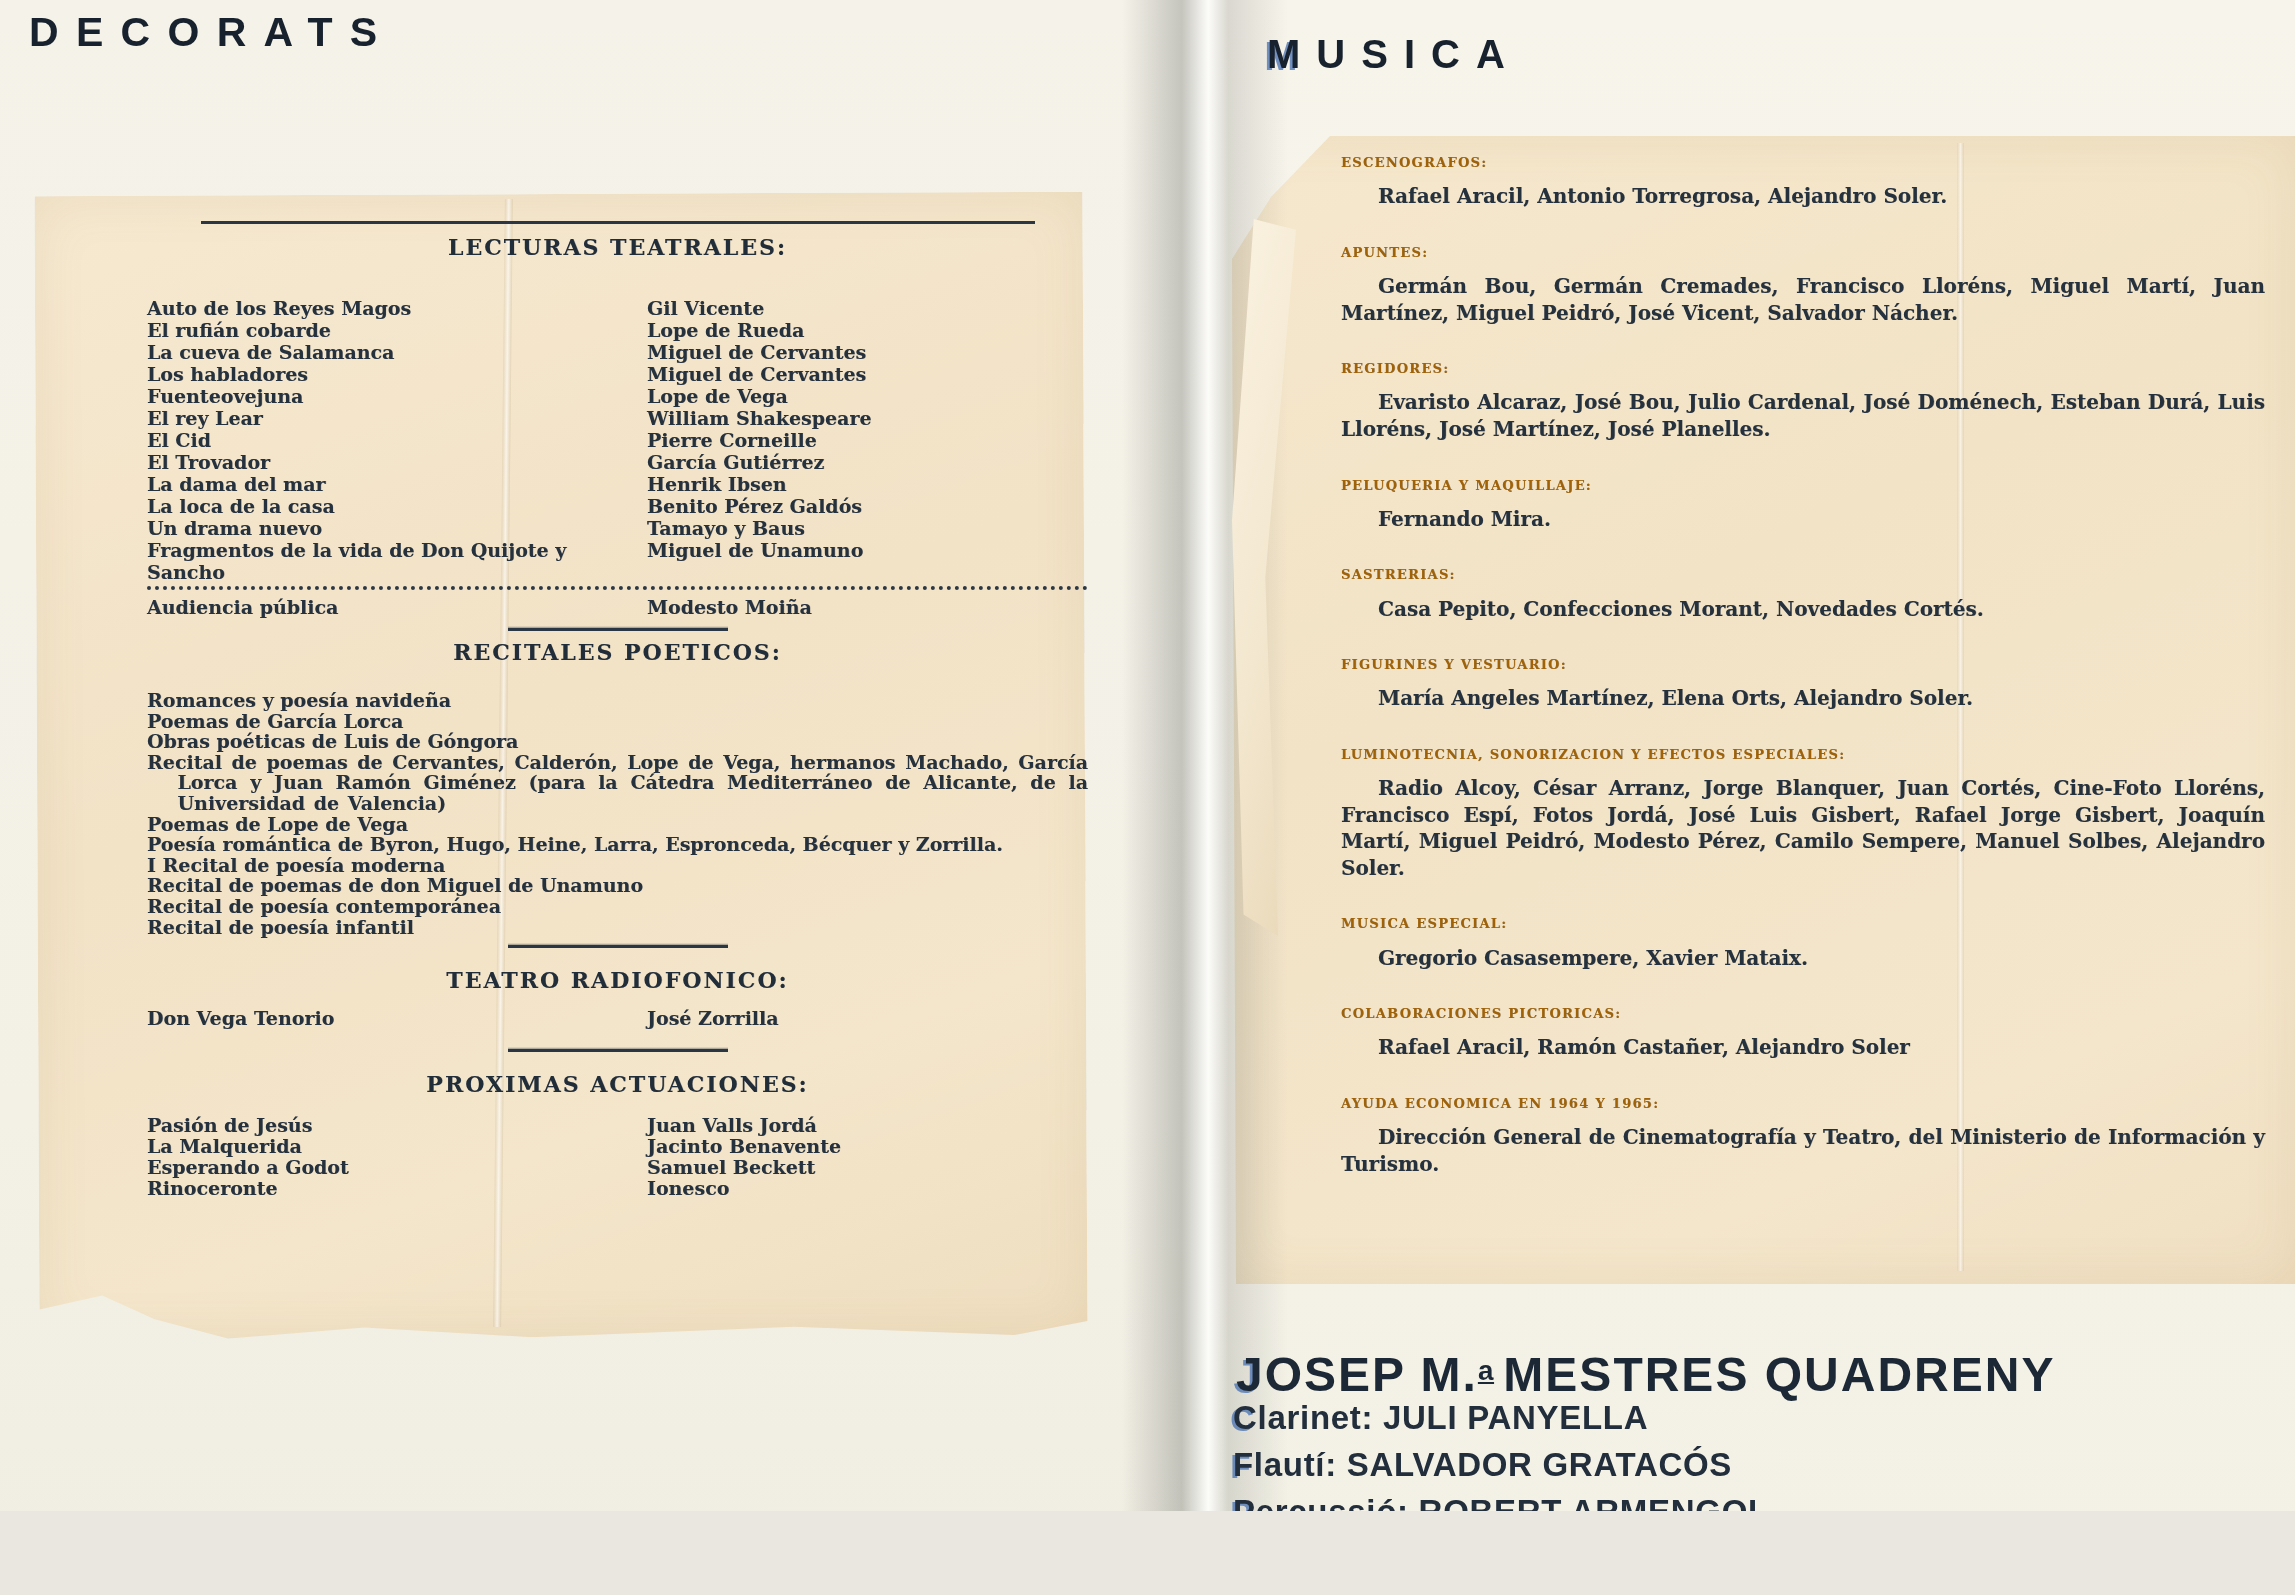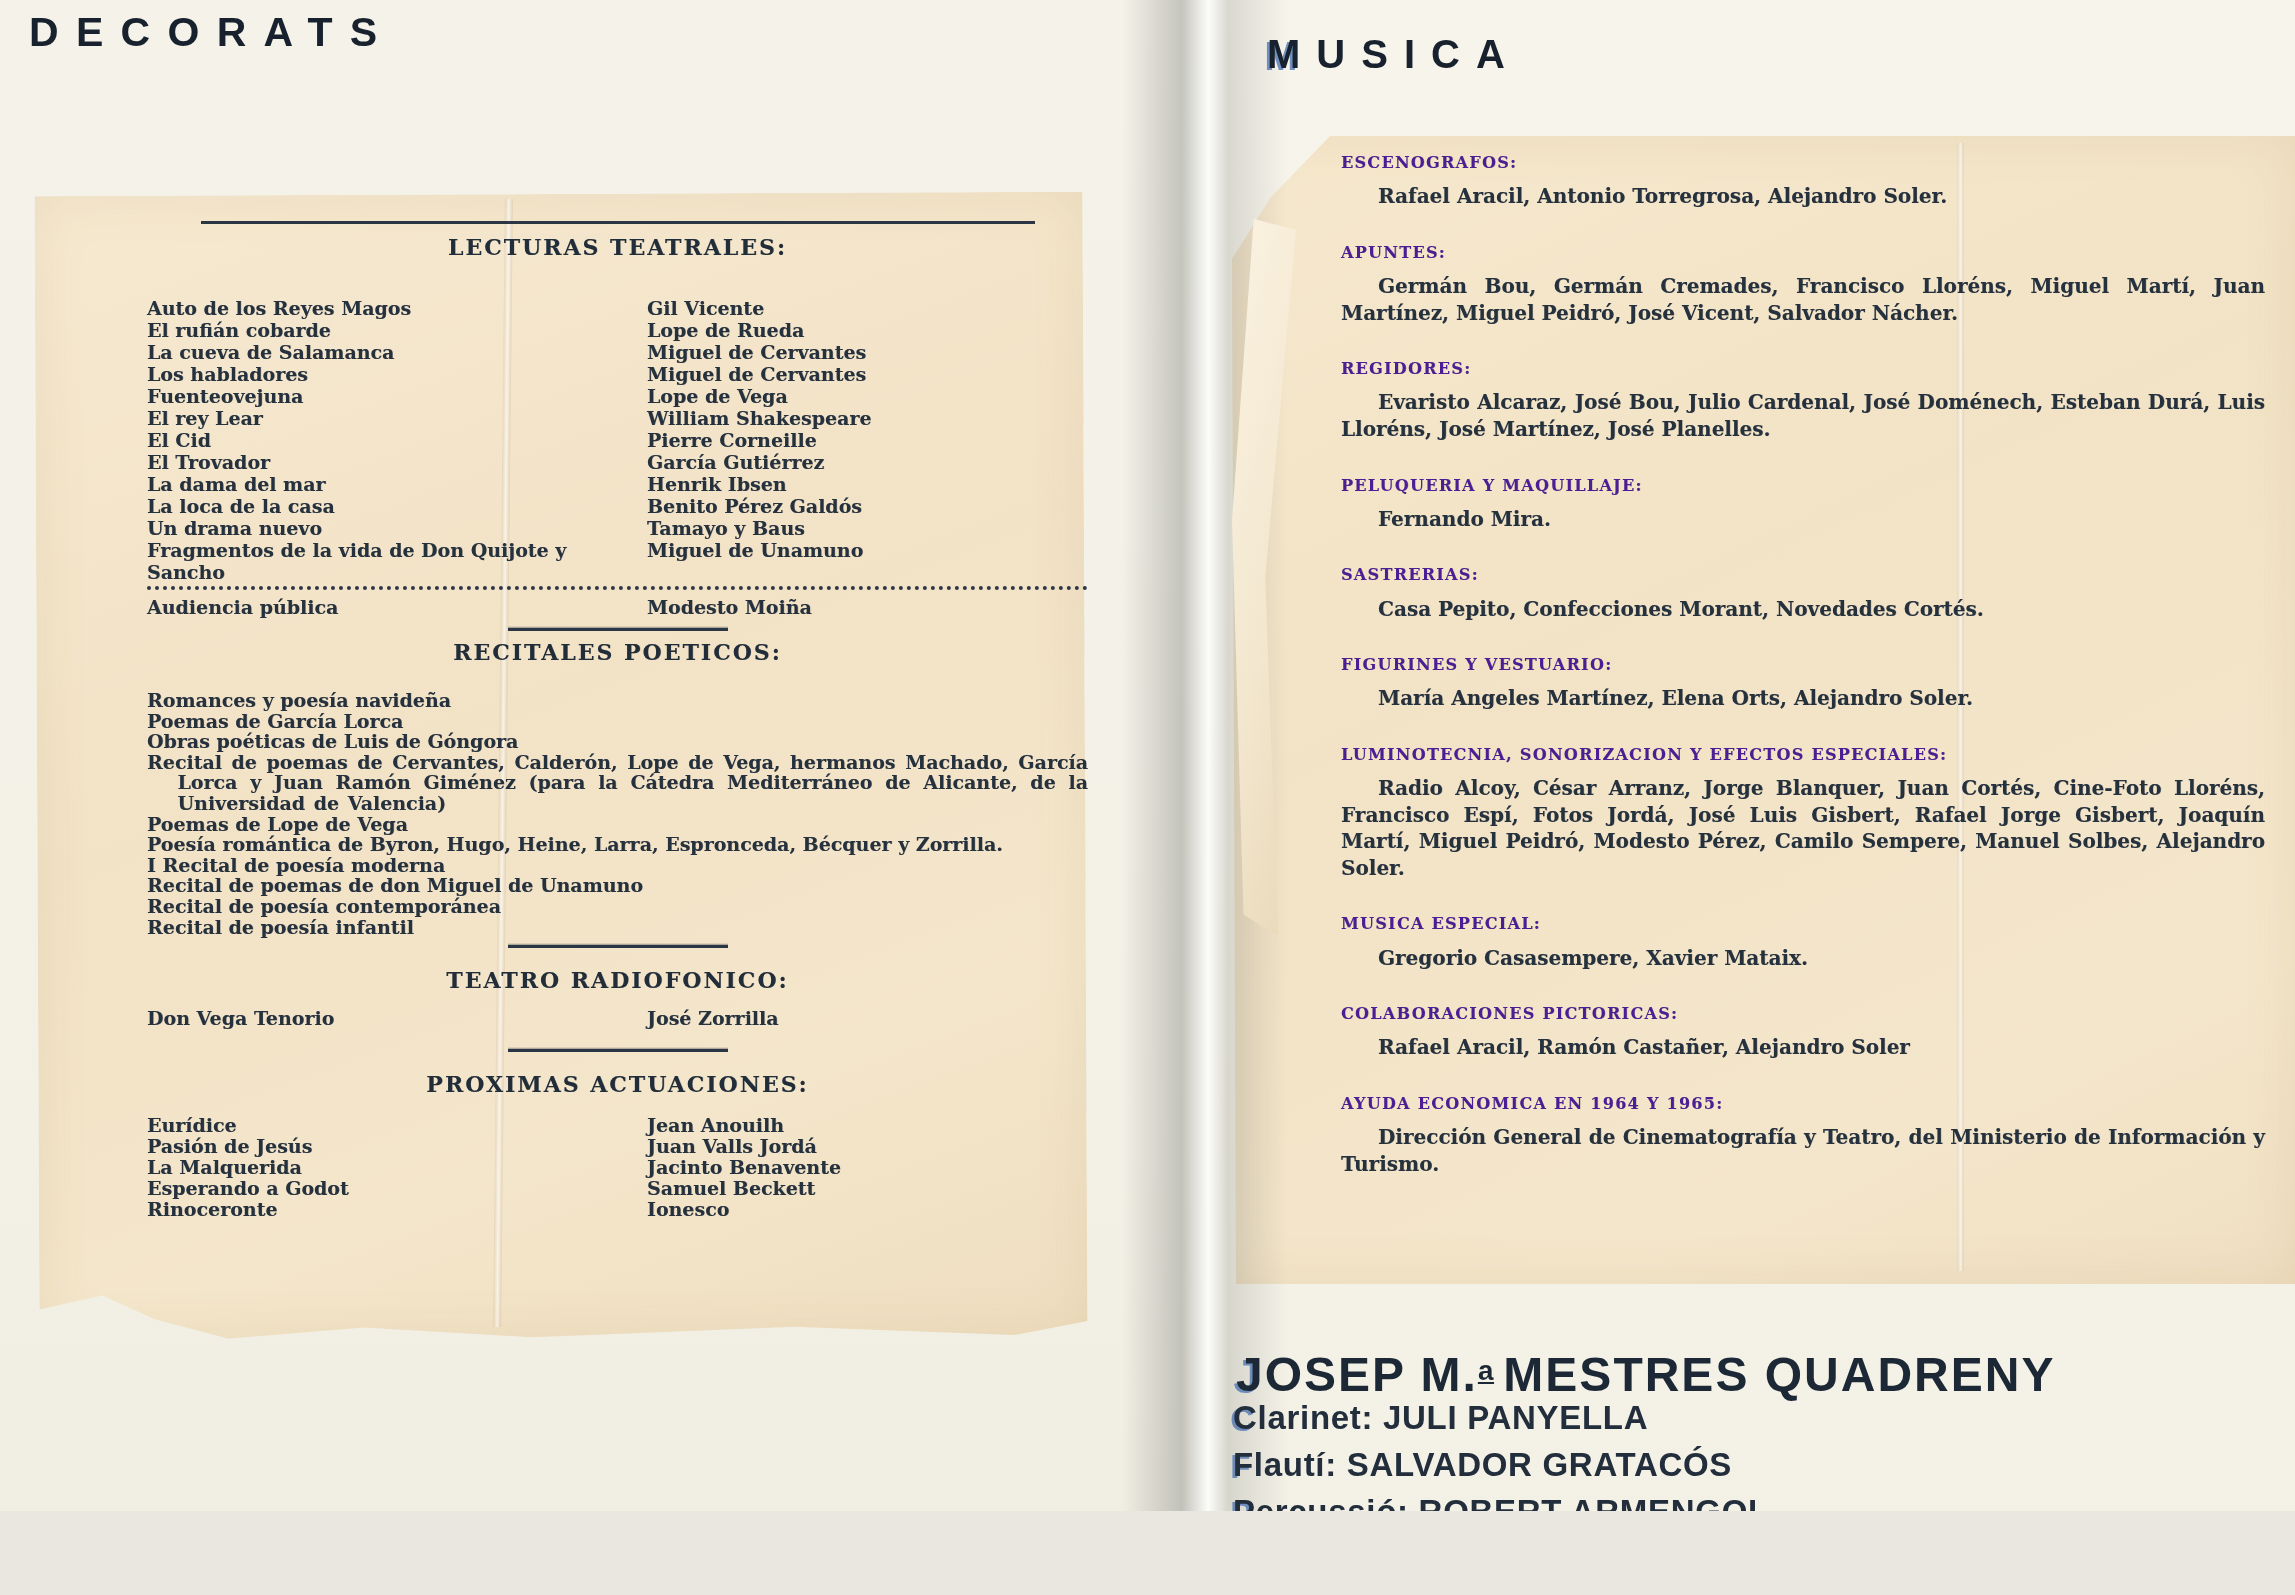--- a/index.html
+++ b/index.html
@@ -60,21 +60,21 @@
   .rule-short{height:3.3px;width:220px;margin:0 auto;background:#2b3644;box-shadow:0 -1.3px 0 rgba(43,54,68,.35);}
   .rs1{margin-top:10px;} .rs2{margin-top:8px;} .rs3{margin-top:20px;}
   .h2m{margin-top:8px;} .h3m{margin-top:18.6px;} .h4m{margin-top:18.6px;}
   .ritems{margin-top:24px;line-height:20.6px;}
   .hang{padding-left:30.5px;text-indent:-30.5px;text-align:justify;word-spacing:2px;}
   .radrow{margin-top:13.3px;} .proxrows{margin-top:18px;line-height:21px;}
   
   #right-content{position:absolute;left:1341px;top:150px;width:924px;z-index:3;font-size:20px;
                  font-weight:bold;}
   .credit{margin-bottom:30px;}
-  .credit .lbl{line-height:26.6px;letter-spacing:1.3px;color:#4c1d95;font-size:16px;}
+  .credit .lbl{line-height:26.6px;letter-spacing:1.3px;color:#a16207;font-size:13px;}
   .credit p{margin:6.6px 0 0 0;line-height:26.6px;text-align:justify;text-indent:37px;}
   
   #composer{left:1236px;top:1306px;font-size:48px;letter-spacing:2px;color:#1c2836;margin-top:41px;}
   #composer .sup{font-size:58%;vertical-align:10.6px;text-decoration:underline;letter-spacing:0.7px;}
   #performers{position:absolute;left:1233px;top:1394px;z-index:4;
               font-family:"Liberation Sans","DejaVu Sans",sans-serif;font-weight:bold;
               font-size:33px;line-height:47px;color:#222e3c;letter-spacing:0.7px;}
 </style>
 </head>
 <body>
@@ -175,24 +175,20 @@
     <div class="sec-header h3m">TEATRO RADIOFONICO:</div>
     <div class="row radrow">
       <span class="work">Don Vega Tenorio</span>
       <span class="author">José Zorrilla</span>
     </div>
 
     <div class="rule-short rs3"></div>
     <div class="sec-header h4m">PROXIMAS ACTUACIONES:</div>
     <div class="proxrows">
       <div class="row">
-          <span class="work">Eurídice</span>
-          <span class="author">Jean Anouilh</span>
-        </div>
-      <div class="row">
           <span class="work">Pasión de Jesús</span>
           <span class="author">Juan Valls Jordá</span>
         </div>
       <div class="row">
           <span class="work">La Malquerida</span>
           <span class="author">Jacinto Benavente</span>
         </div>
       <div class="row">
           <span class="work">Esperando a Godot</span>
           <span class="author">Samuel Beckett</span>

